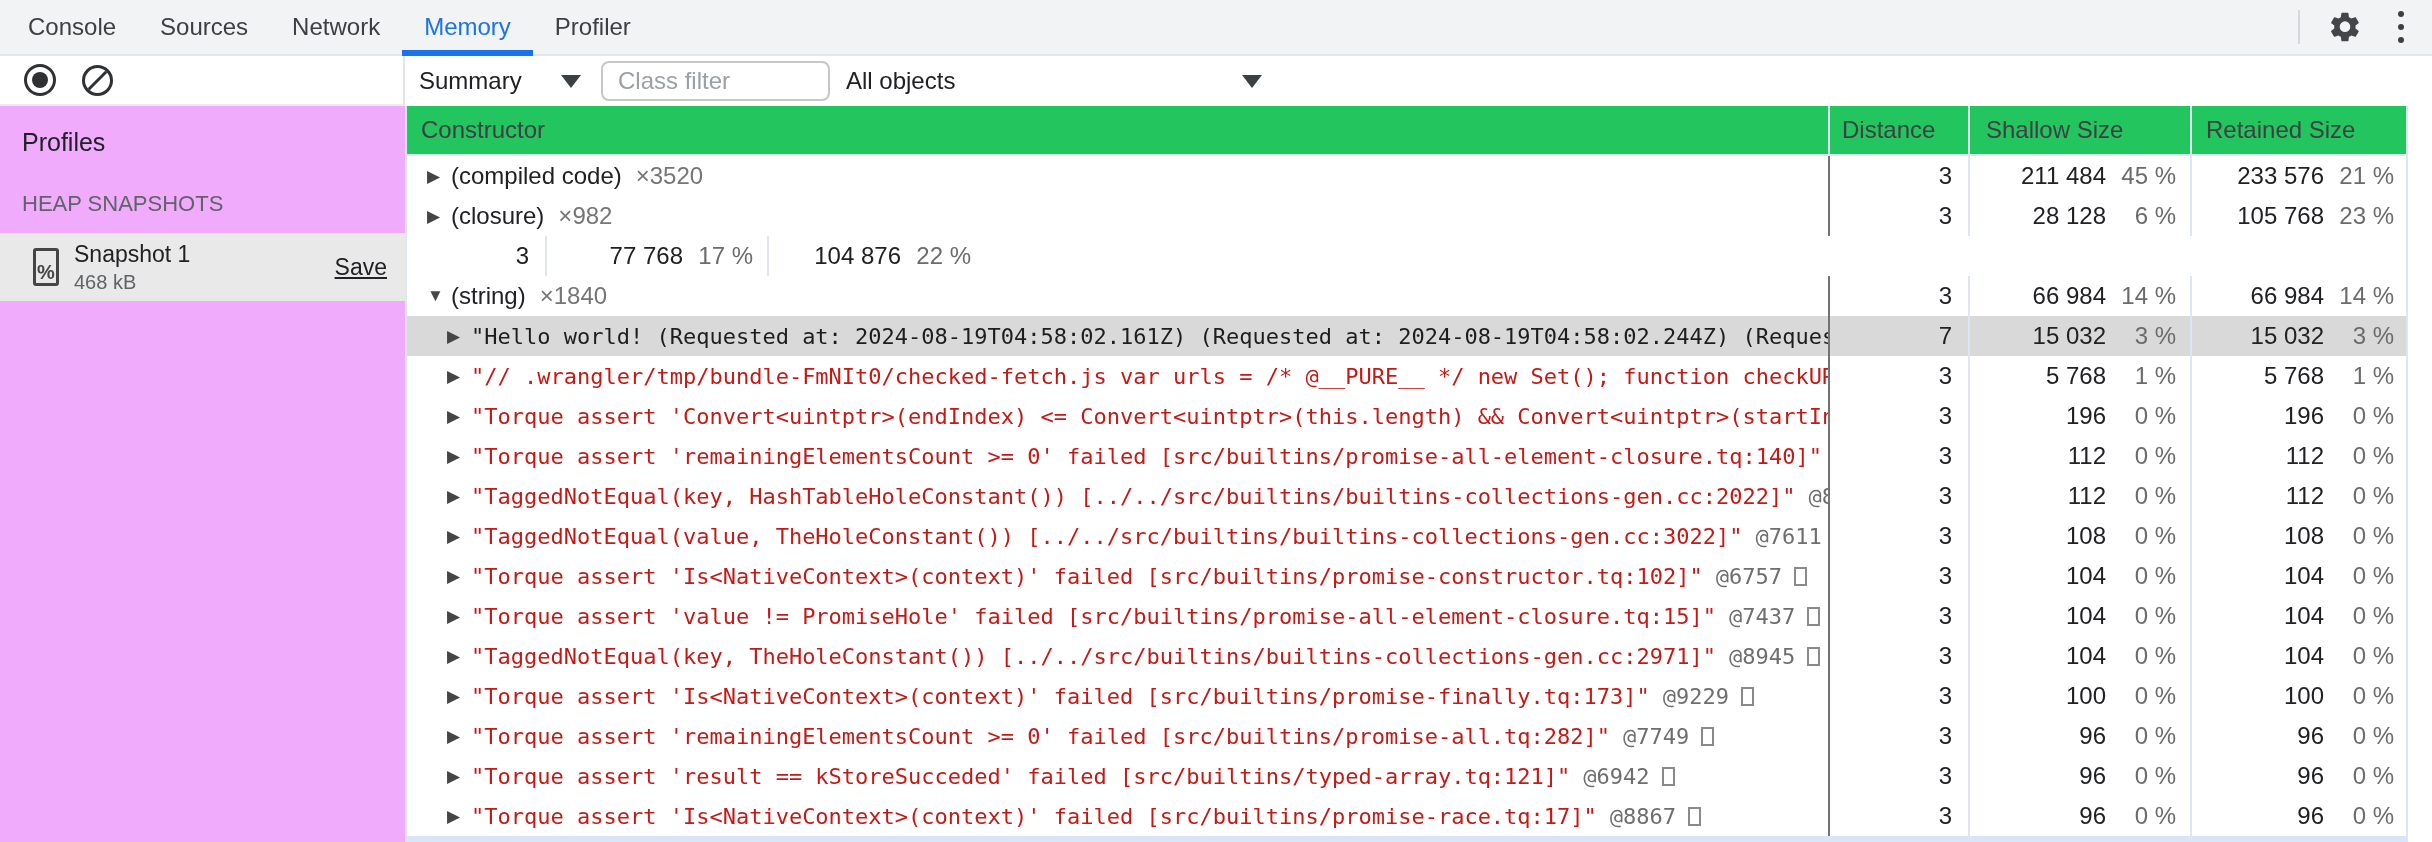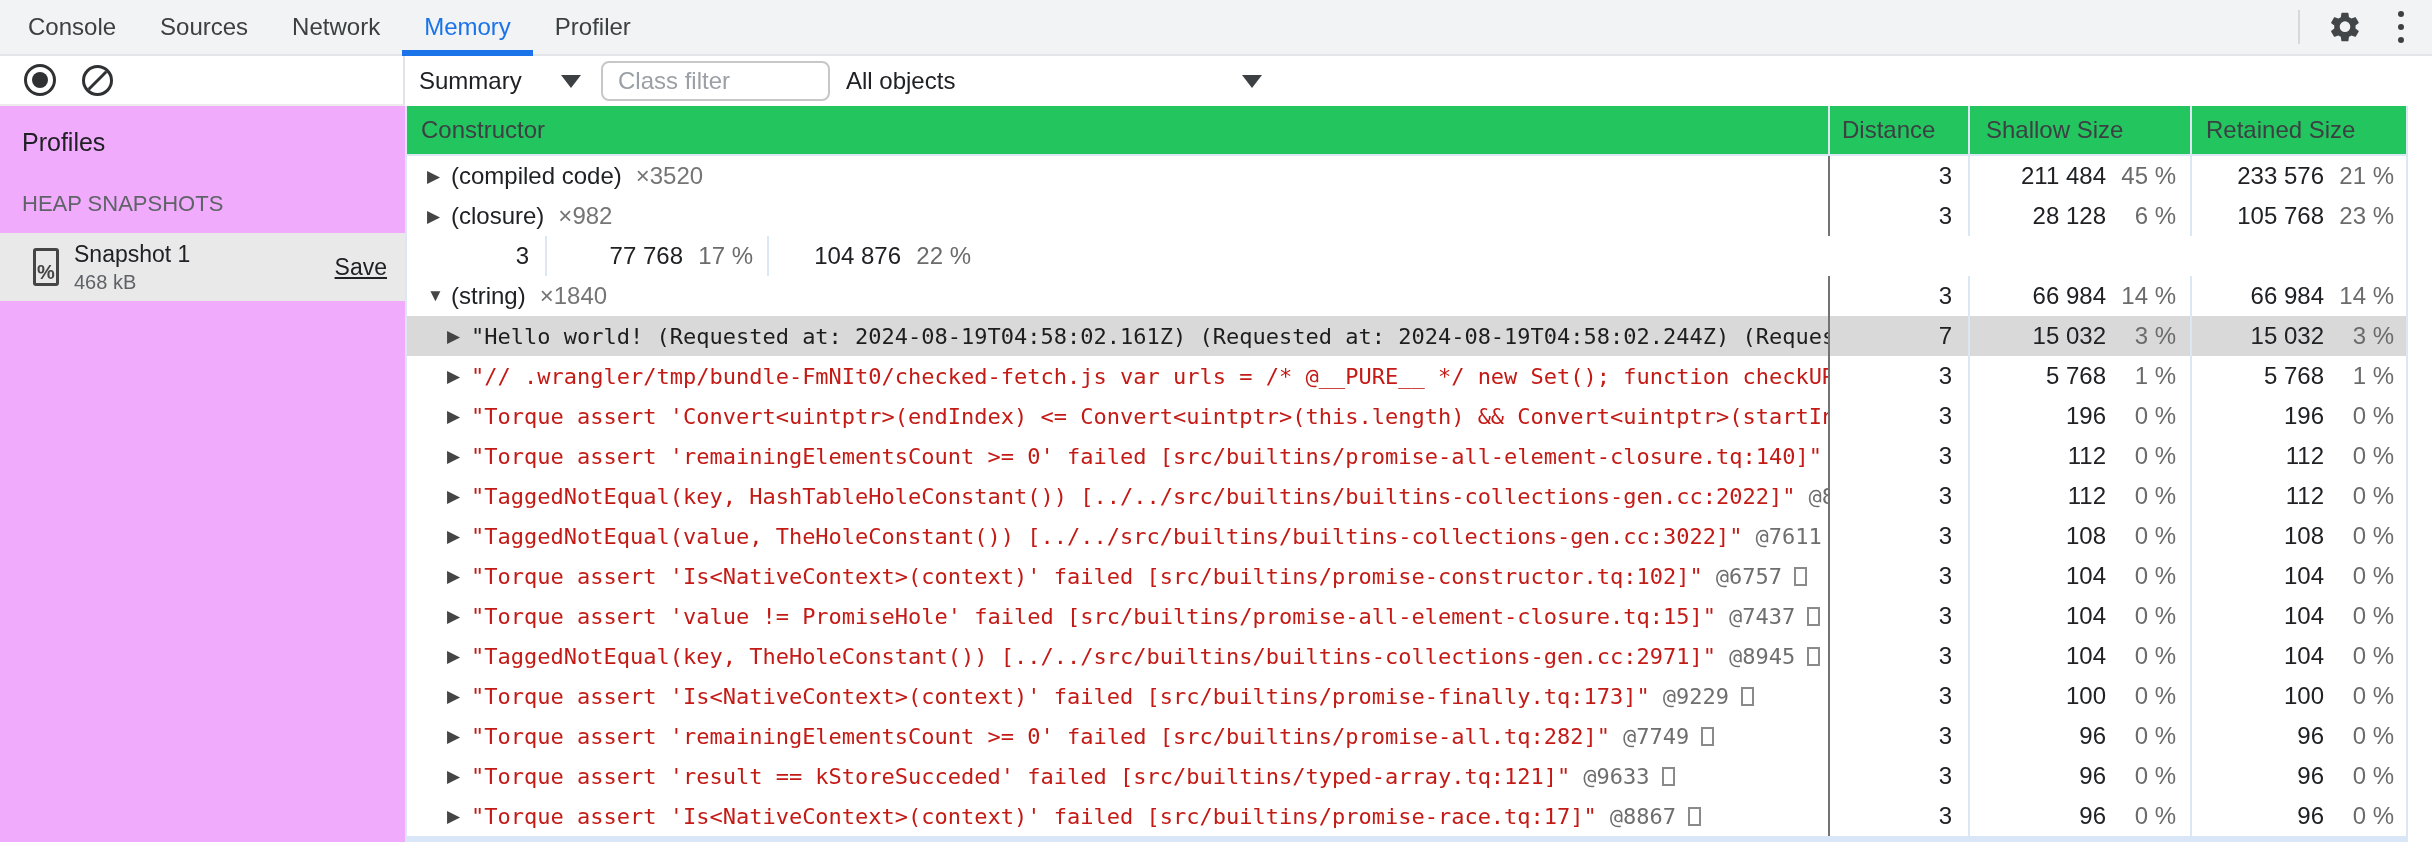--- a/index.html
+++ b/index.html
@@ -426,21 +426,21 @@
     <div class="cell c-retained">
       <span class="bytes">96</span>
       <span class="pct">0 %</span>
     </div>
   </div>
           <div class="row string has-box">
     <div class="cell c-constructor">
       <span class="arrow"></span>
 
       <span class="str">"Torque assert 'result == kStoreSucceded' failed [src/builtins/typed-array.tq:121]"</span>
-      <span class="ref">@9633</span>
+      <span class="ref">@6942</span>
       <span class="box-glyph"></span>
     </div>
     <div class="cell c-distance">3</div>
     <div class="cell c-shallow">
       <span class="bytes">96</span>
       <span class="pct">0 %</span>
     </div>
     <div class="cell c-retained">
       <span class="bytes">96</span>
       <span class="pct">0 %</span>

